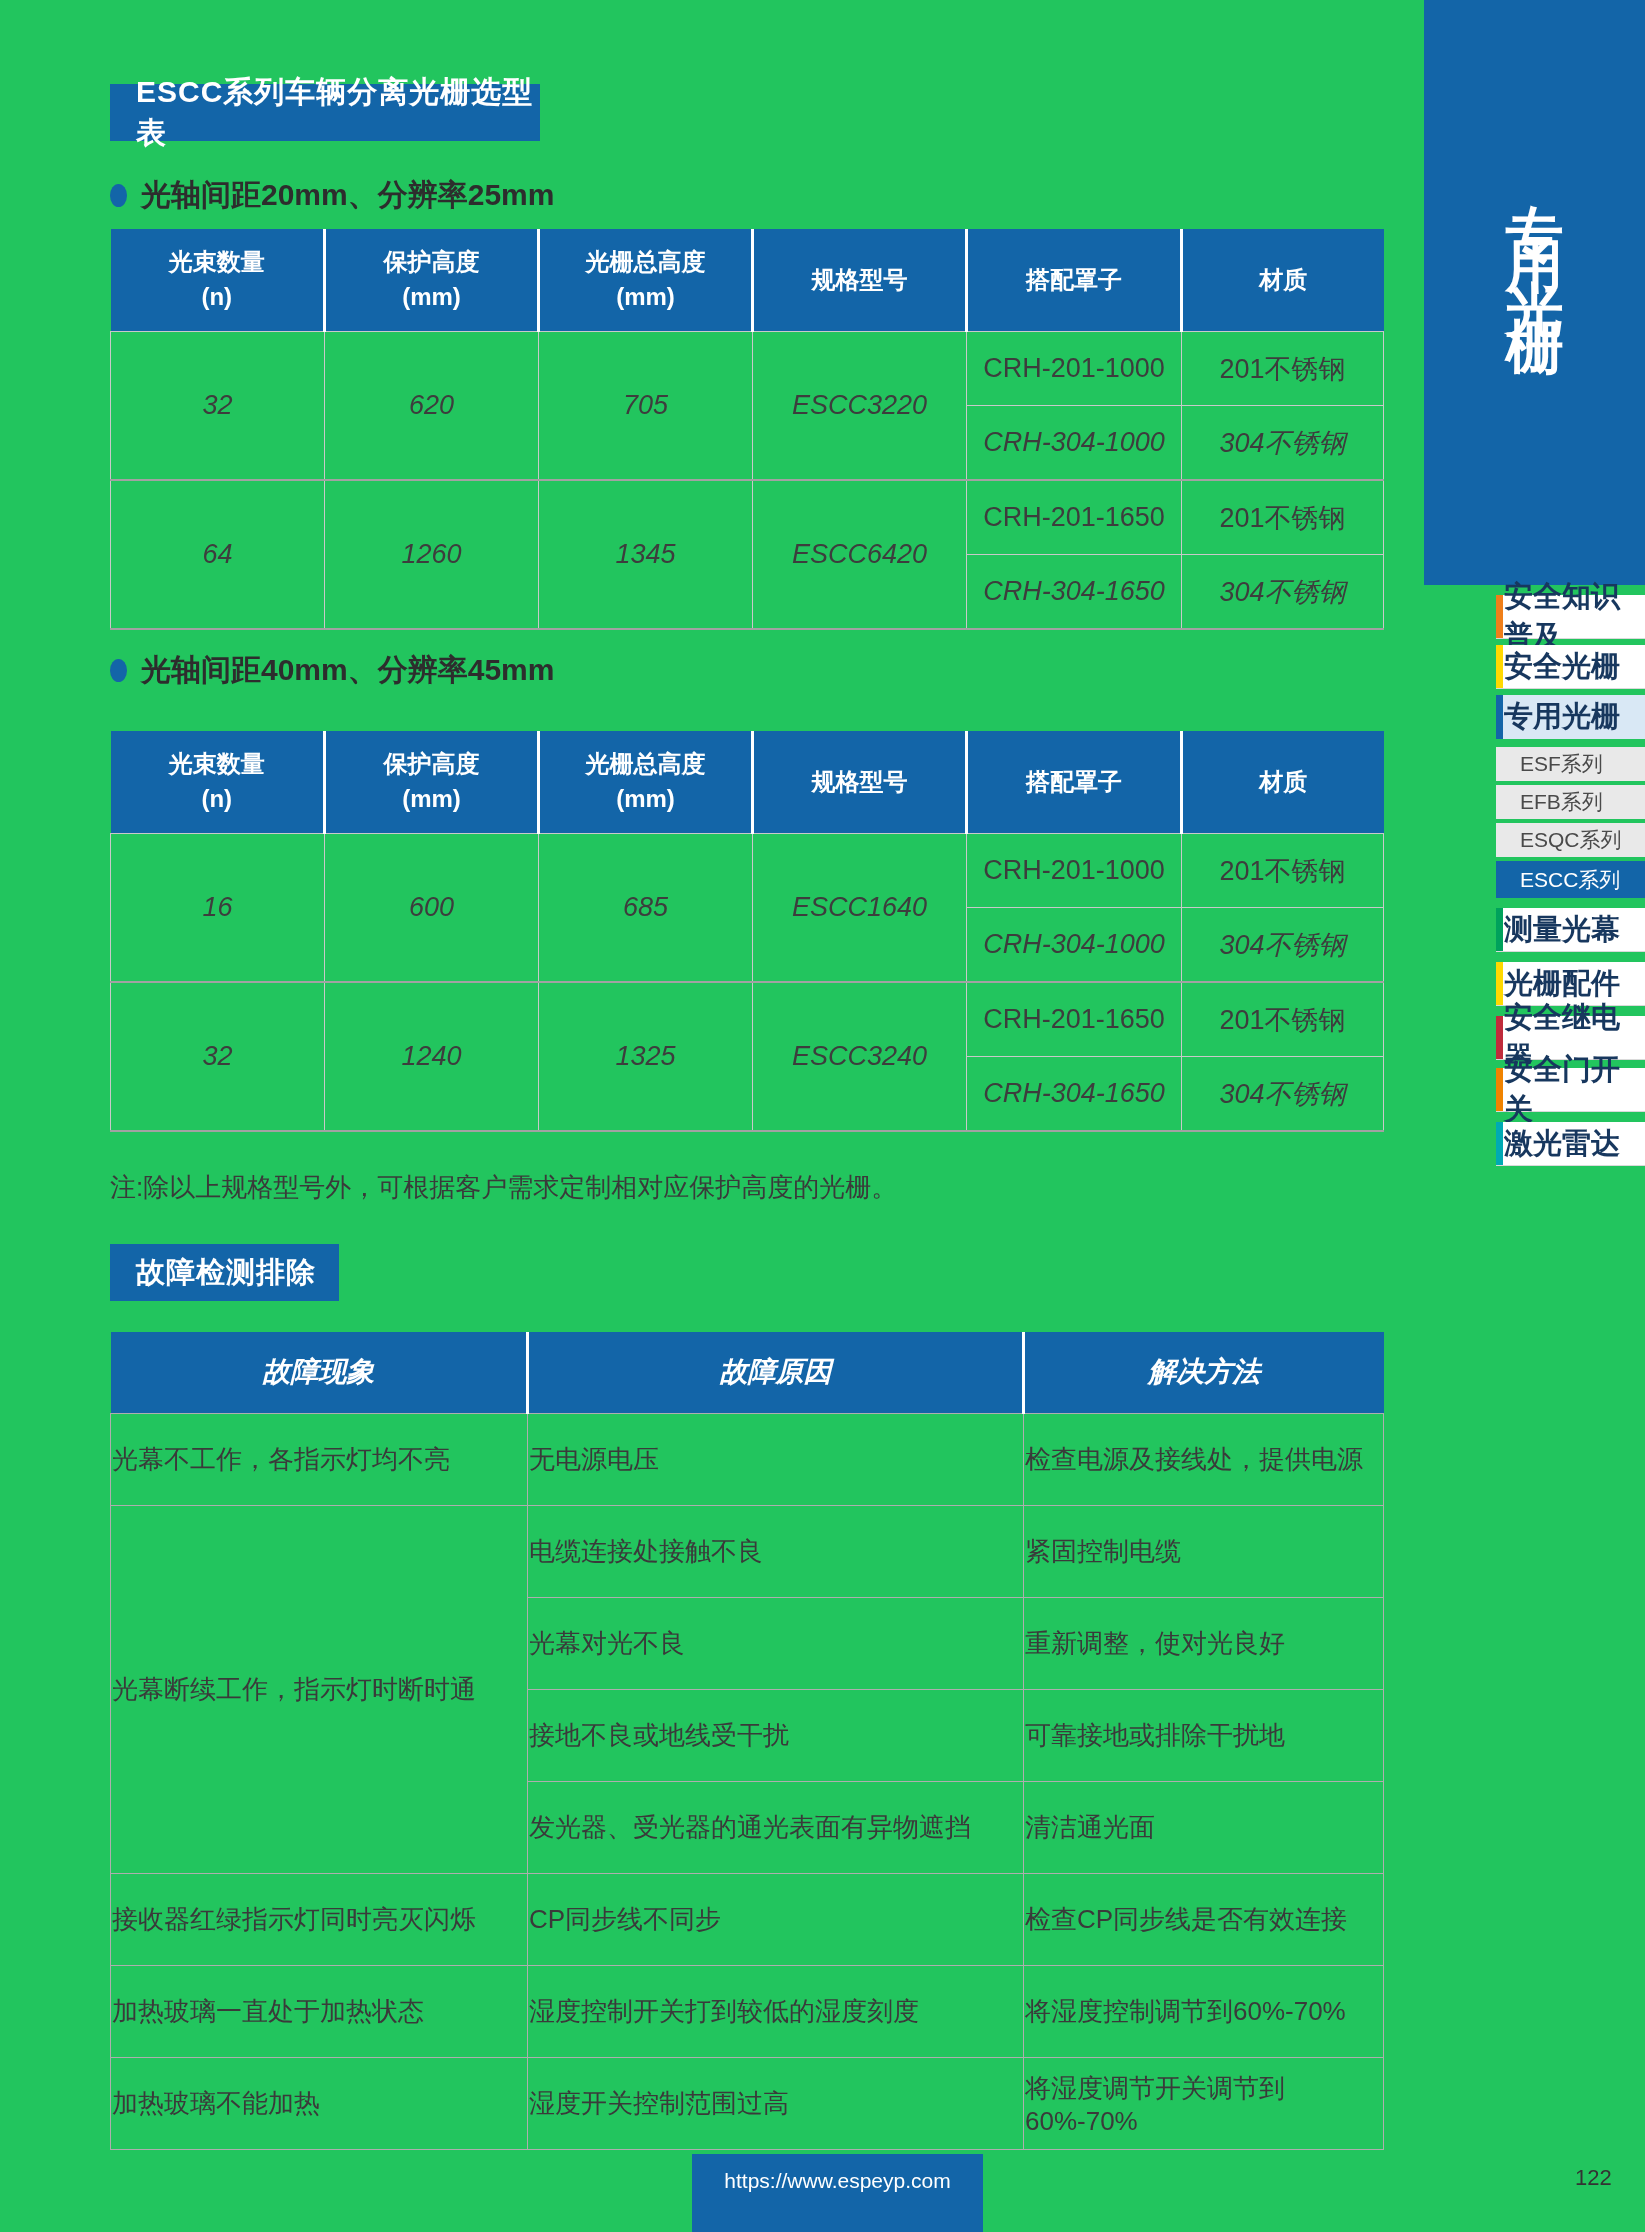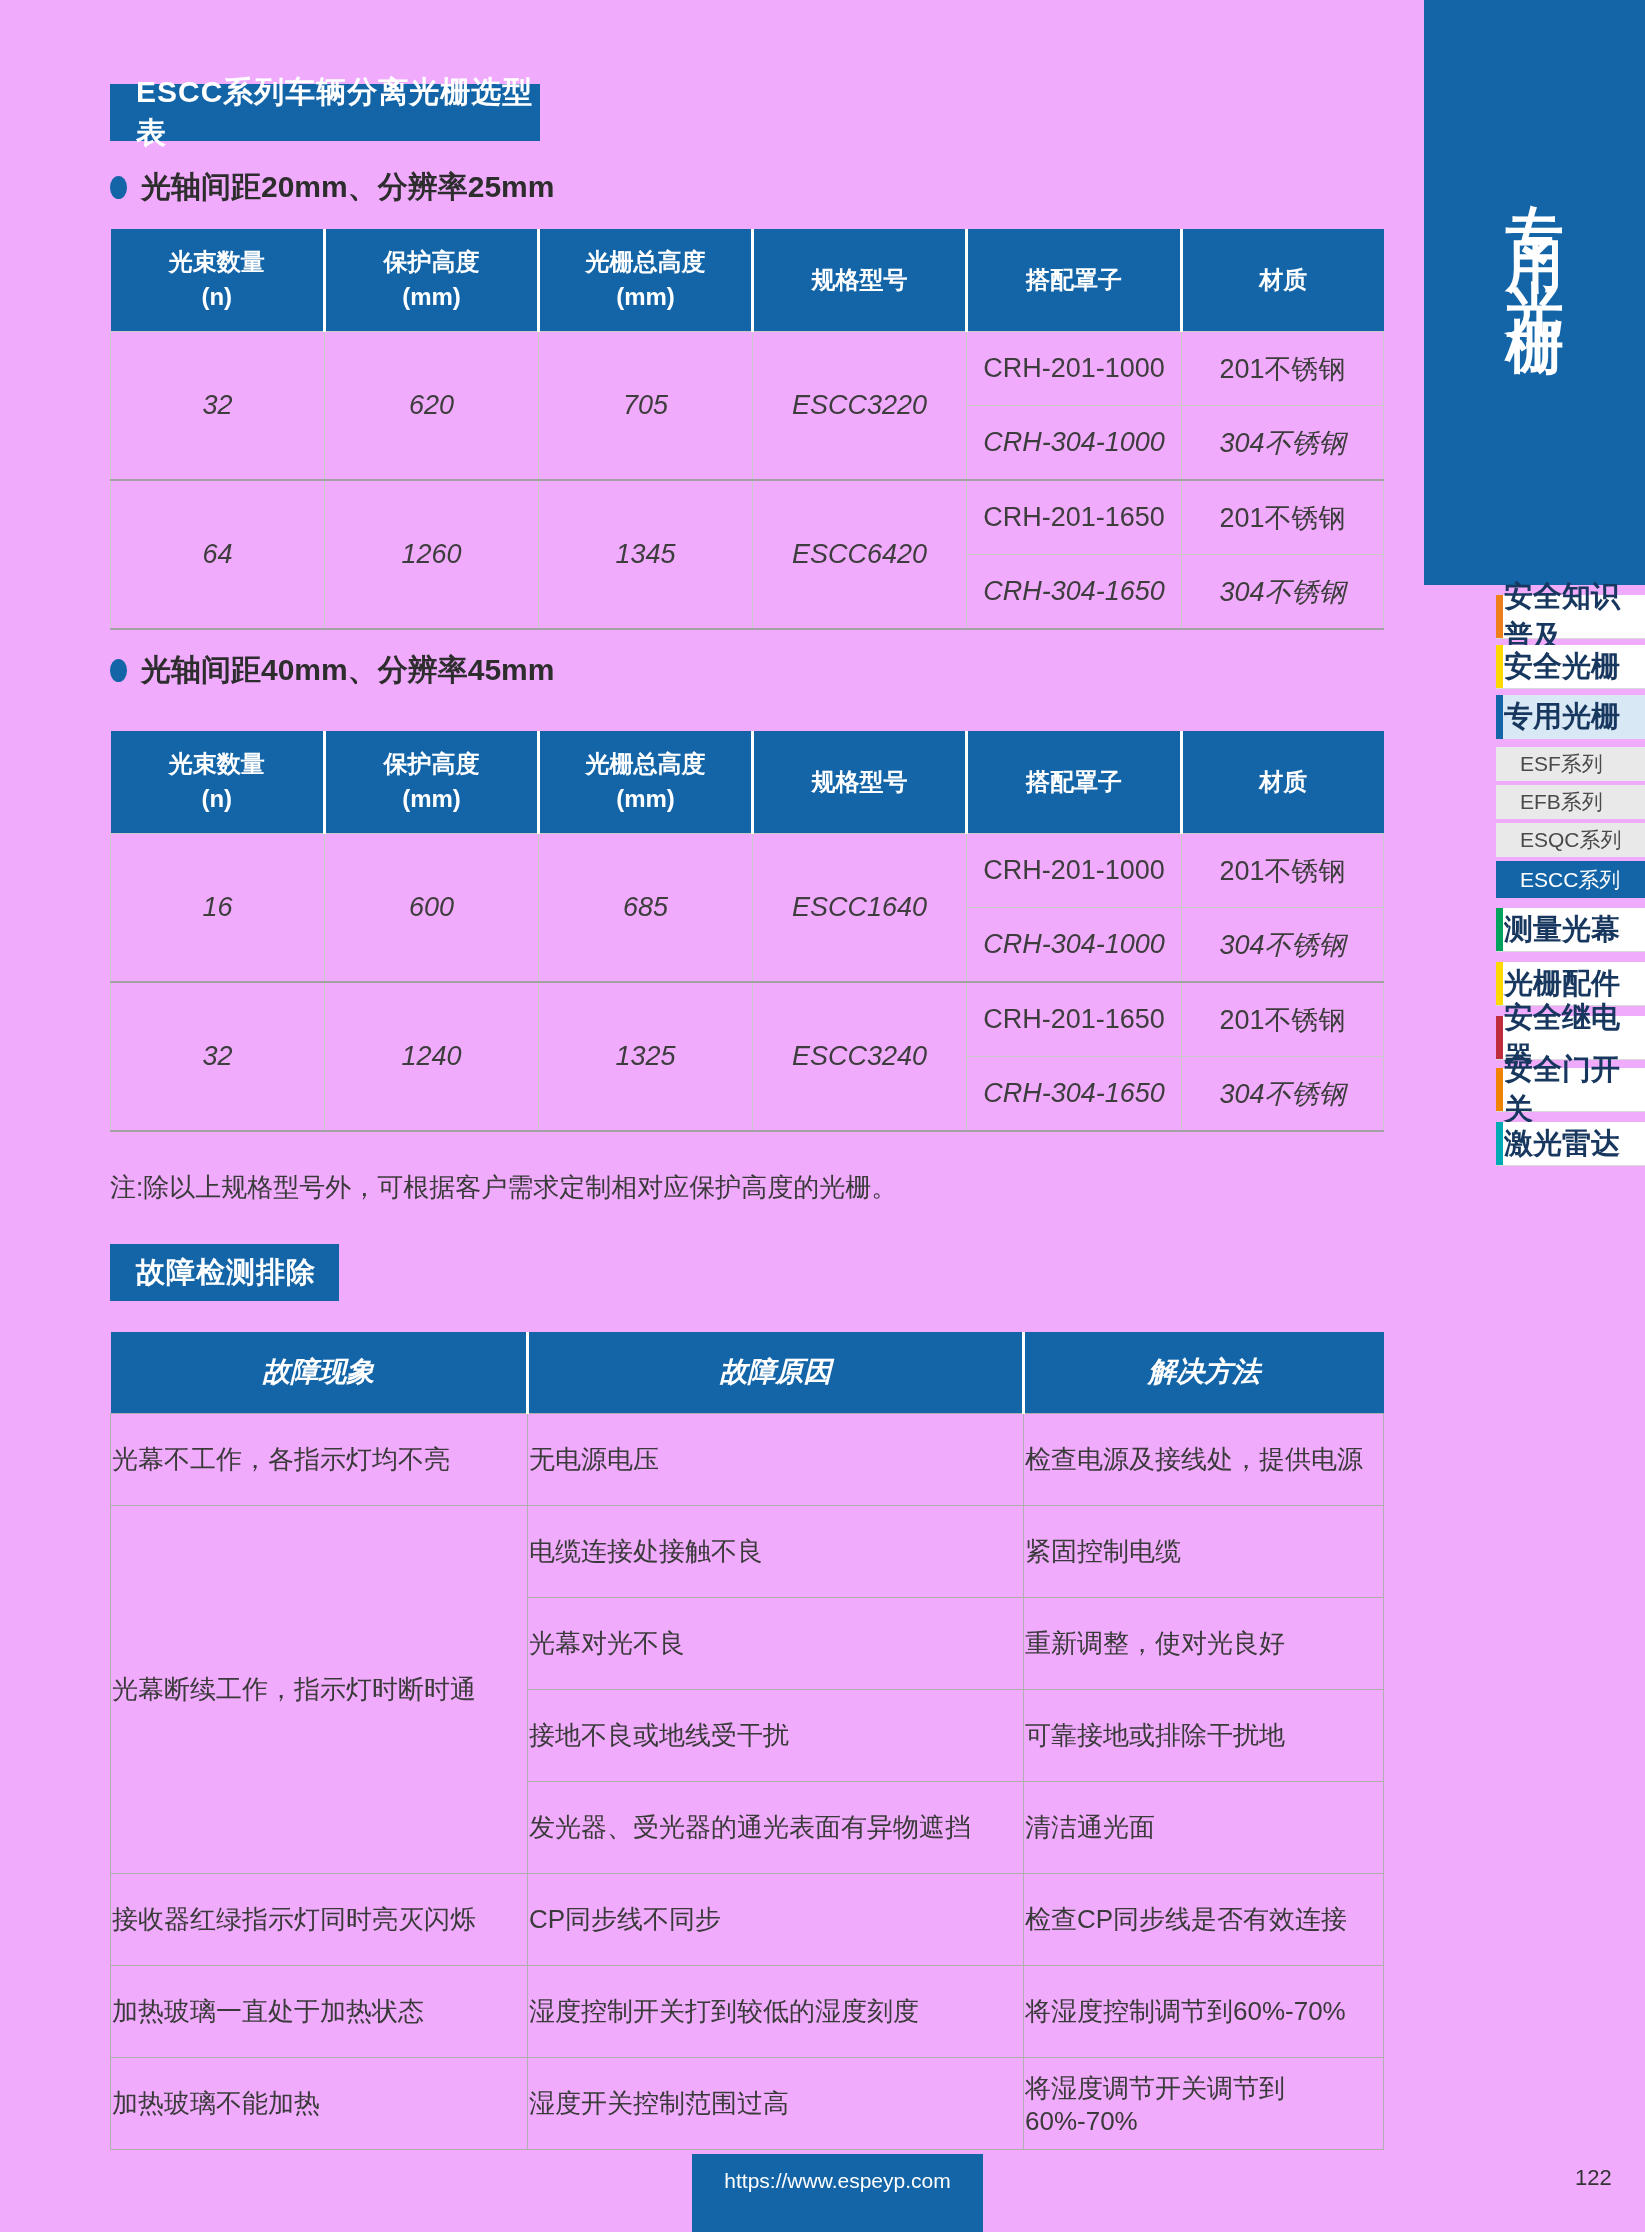--- a/index.html
+++ b/index.html
@@ -1,28 +1,28 @@
 <!DOCTYPE html>
 <html><head>
 <meta charset="utf-8">
 <style>
   html,body{margin:0;padding:0;background:#ffffff;}
-  #page{position:relative;width:1646px;height:2233px;background:#f0abfc;overflow:hidden;
+  #page{position:relative;width:1646px;height:2233px;background:#22c55e;overflow:hidden;
         font-family:"Liberation Sans","DejaVu Sans",sans-serif;}
 
   
   .banner{position:absolute;background:#1365a8;color:#fff;font-weight:bold;
           display:flex;align-items:center;padding-left:26px;box-sizing:border-box;letter-spacing:1px;}
   #banner1{left:110px;top:84px;width:430px;height:57px;font-size:30px;}
   #banner2{left:110px;top:1244px;width:229px;height:57px;font-size:29px;}
 
   
   .subtitle{position:absolute;left:110px;display:flex;align-items:center;gap:14px;
             font-size:30px;font-weight:bold;color:#2d2d2d;}
-  #subtitle1{top:167px;} #subtitle2{top:650px;}
+  #subtitle1{top:175px;} #subtitle2{top:650px;}
   .bullet{width:17px;height:23px;background:#1365a8;border-radius:50%;flex:0 0 auto;}
 
   
   table{border-collapse:collapse;position:absolute;left:110px;table-layout:fixed;}
   th{background:#1365a8;color:#ffffff;font-weight:bold;text-align:center;vertical-align:middle;
      white-space:pre-line;line-height:1.45;}
   .spec{width:1273px;}
   #spec1{top:229px;} #spec2{top:731px;}
   .spec th{height:100px;font-size:24px;border-left:3px solid #ffffff;}
   .spec th:first-child{border-left:none;}

